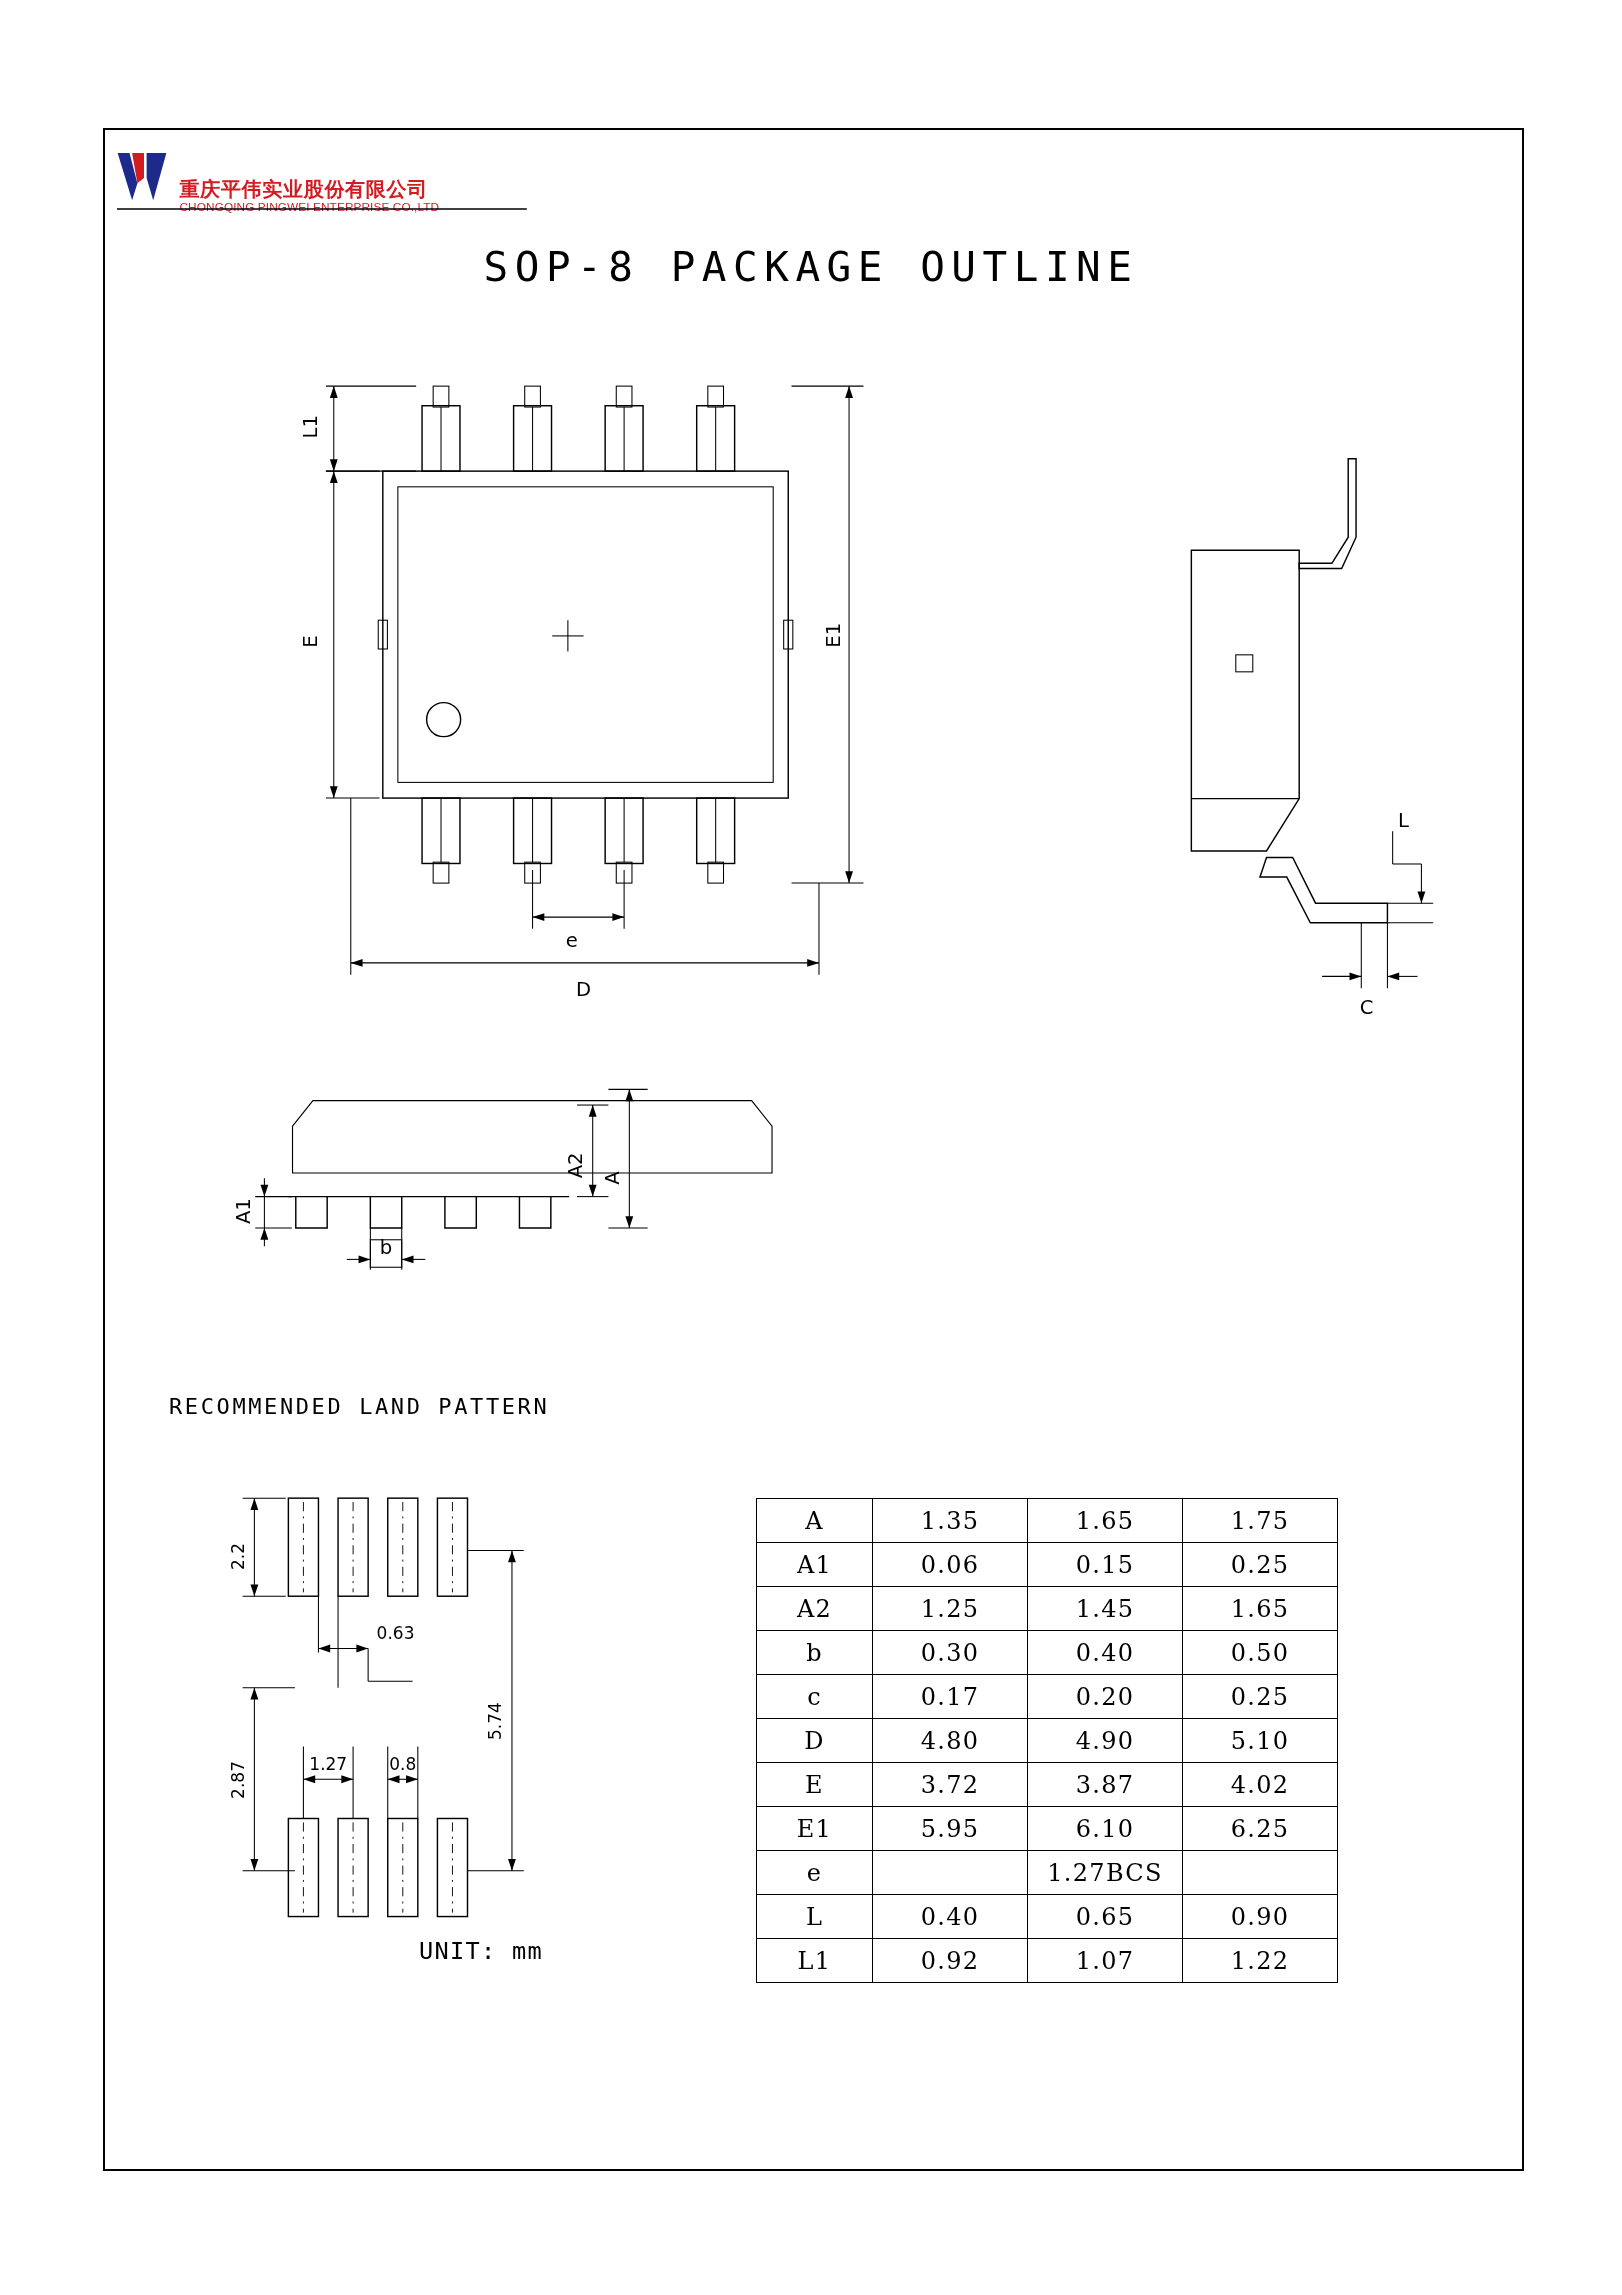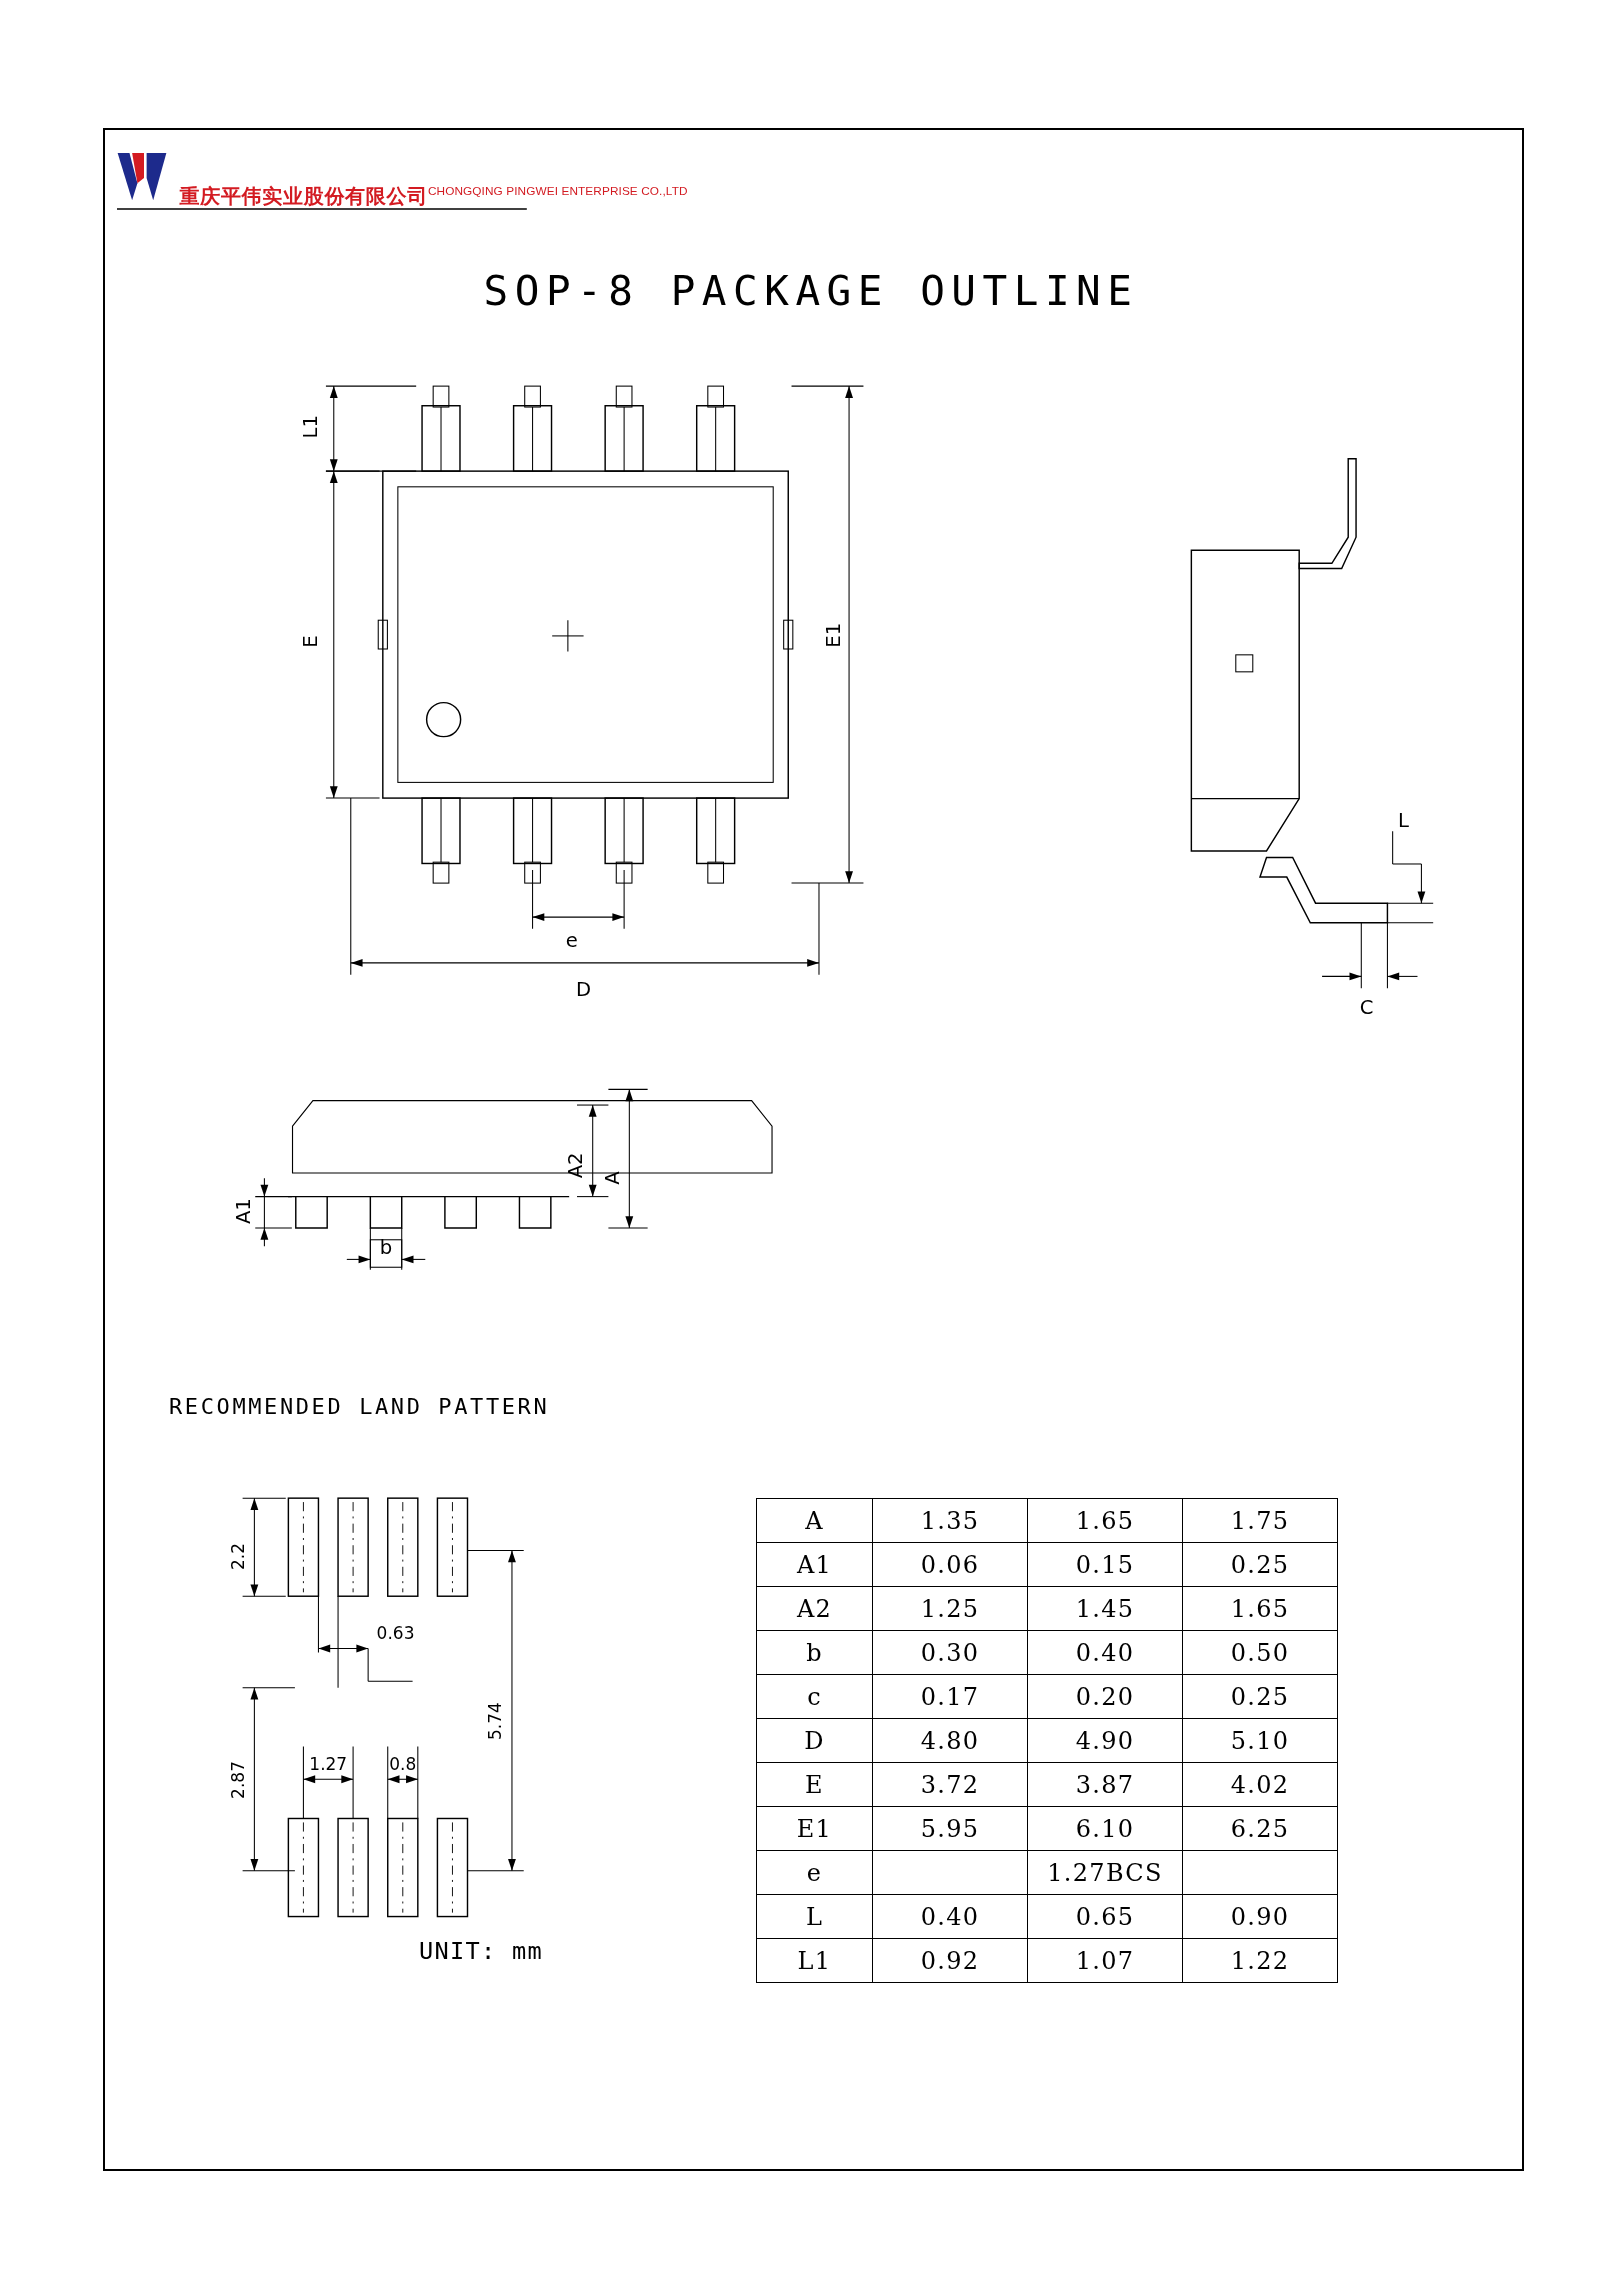--- a/index.html
+++ b/index.html
@@ -39,21 +39,21 @@
     gap: 10.5px;
   }
   .logo-mark {
     width: 54px;
     height: 54px;
     position: relative;
     flex: 0 0 auto;
   }
   .logo-text {
     display: flex;
-    flex-direction: row;
+    flex-direction: column;
     justify-content: center;
     line-height: 1.15;
     margin-top: 41px;
   }
   .logo-cn {
     font-size: 20px;
     font-weight: bold;
     color: #d31b22;
     letter-spacing: 0.7px;
     white-space: nowrap;
@@ -70,21 +70,20 @@
   .main-title {
     position: absolute;
     left: 0;
     top: 243px;
     width: 1622px;
     text-align: center;
     font-family: "DejaVu Sans Mono", monospace;
     font-size: 41px;
     letter-spacing: 6.5px;
     color: #000;
-    margin-top: 24px;
   }
 
   
   .land-pattern-label {
     position: absolute;
     left: 169px;
     top: 1394px;
     font-family: "DejaVu Sans Mono", monospace;
     font-size: 22px;
     letter-spacing: 2.6px;

